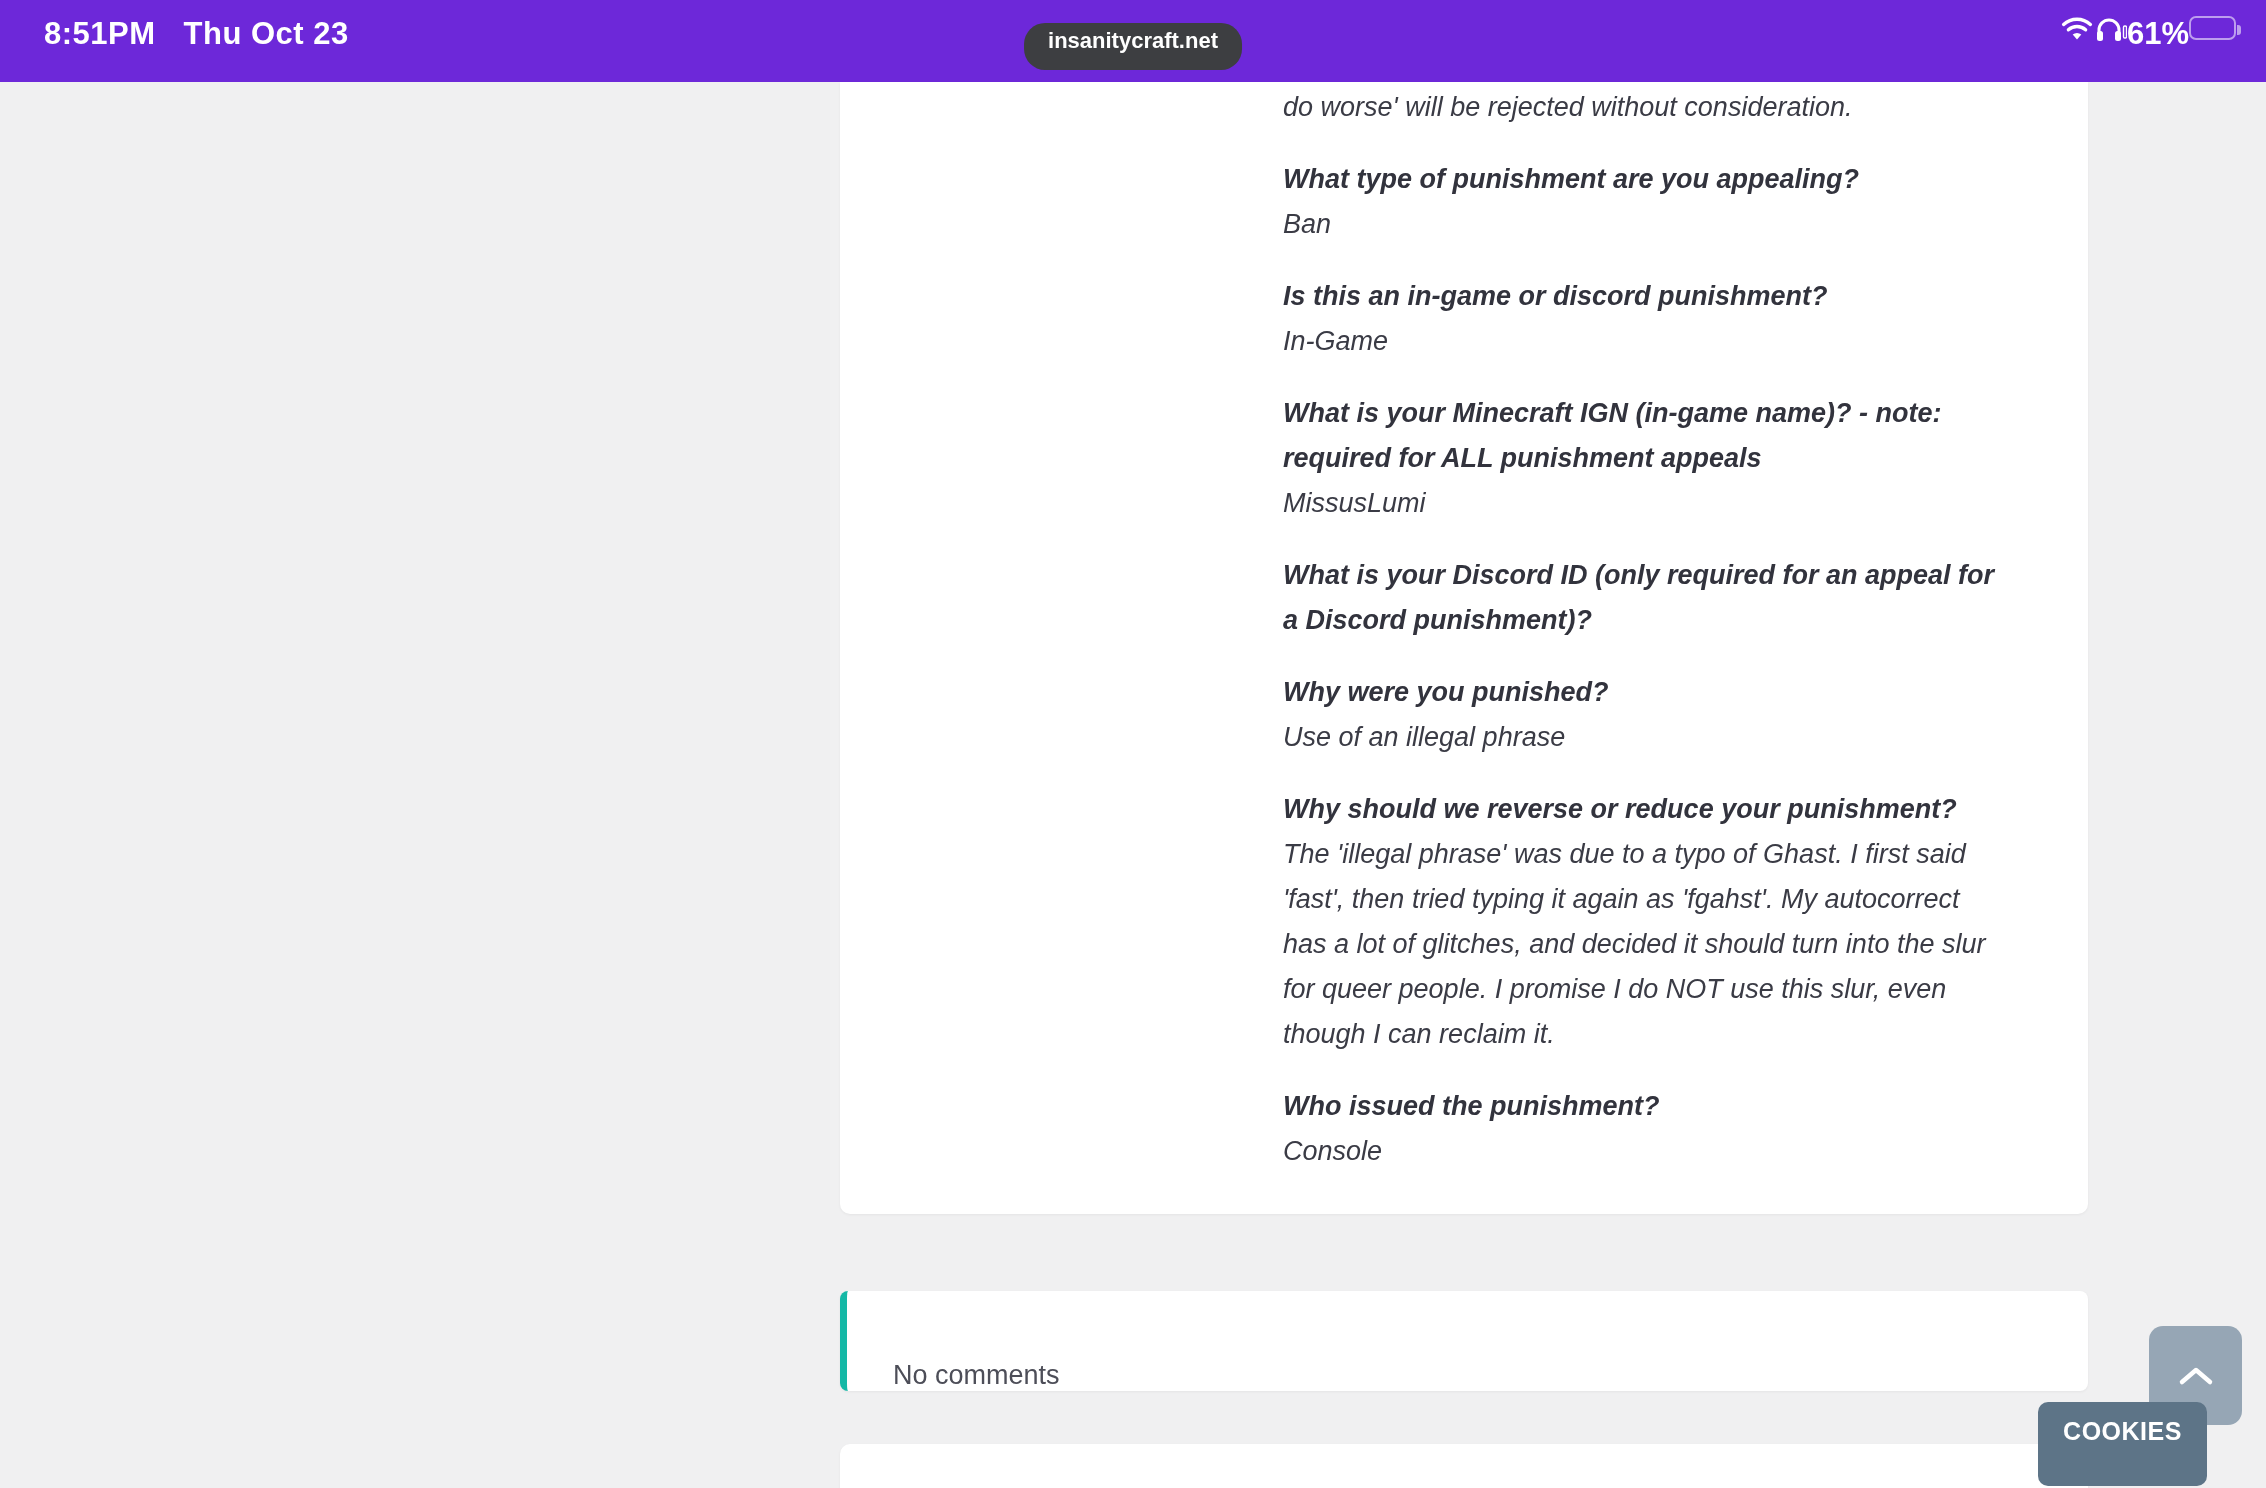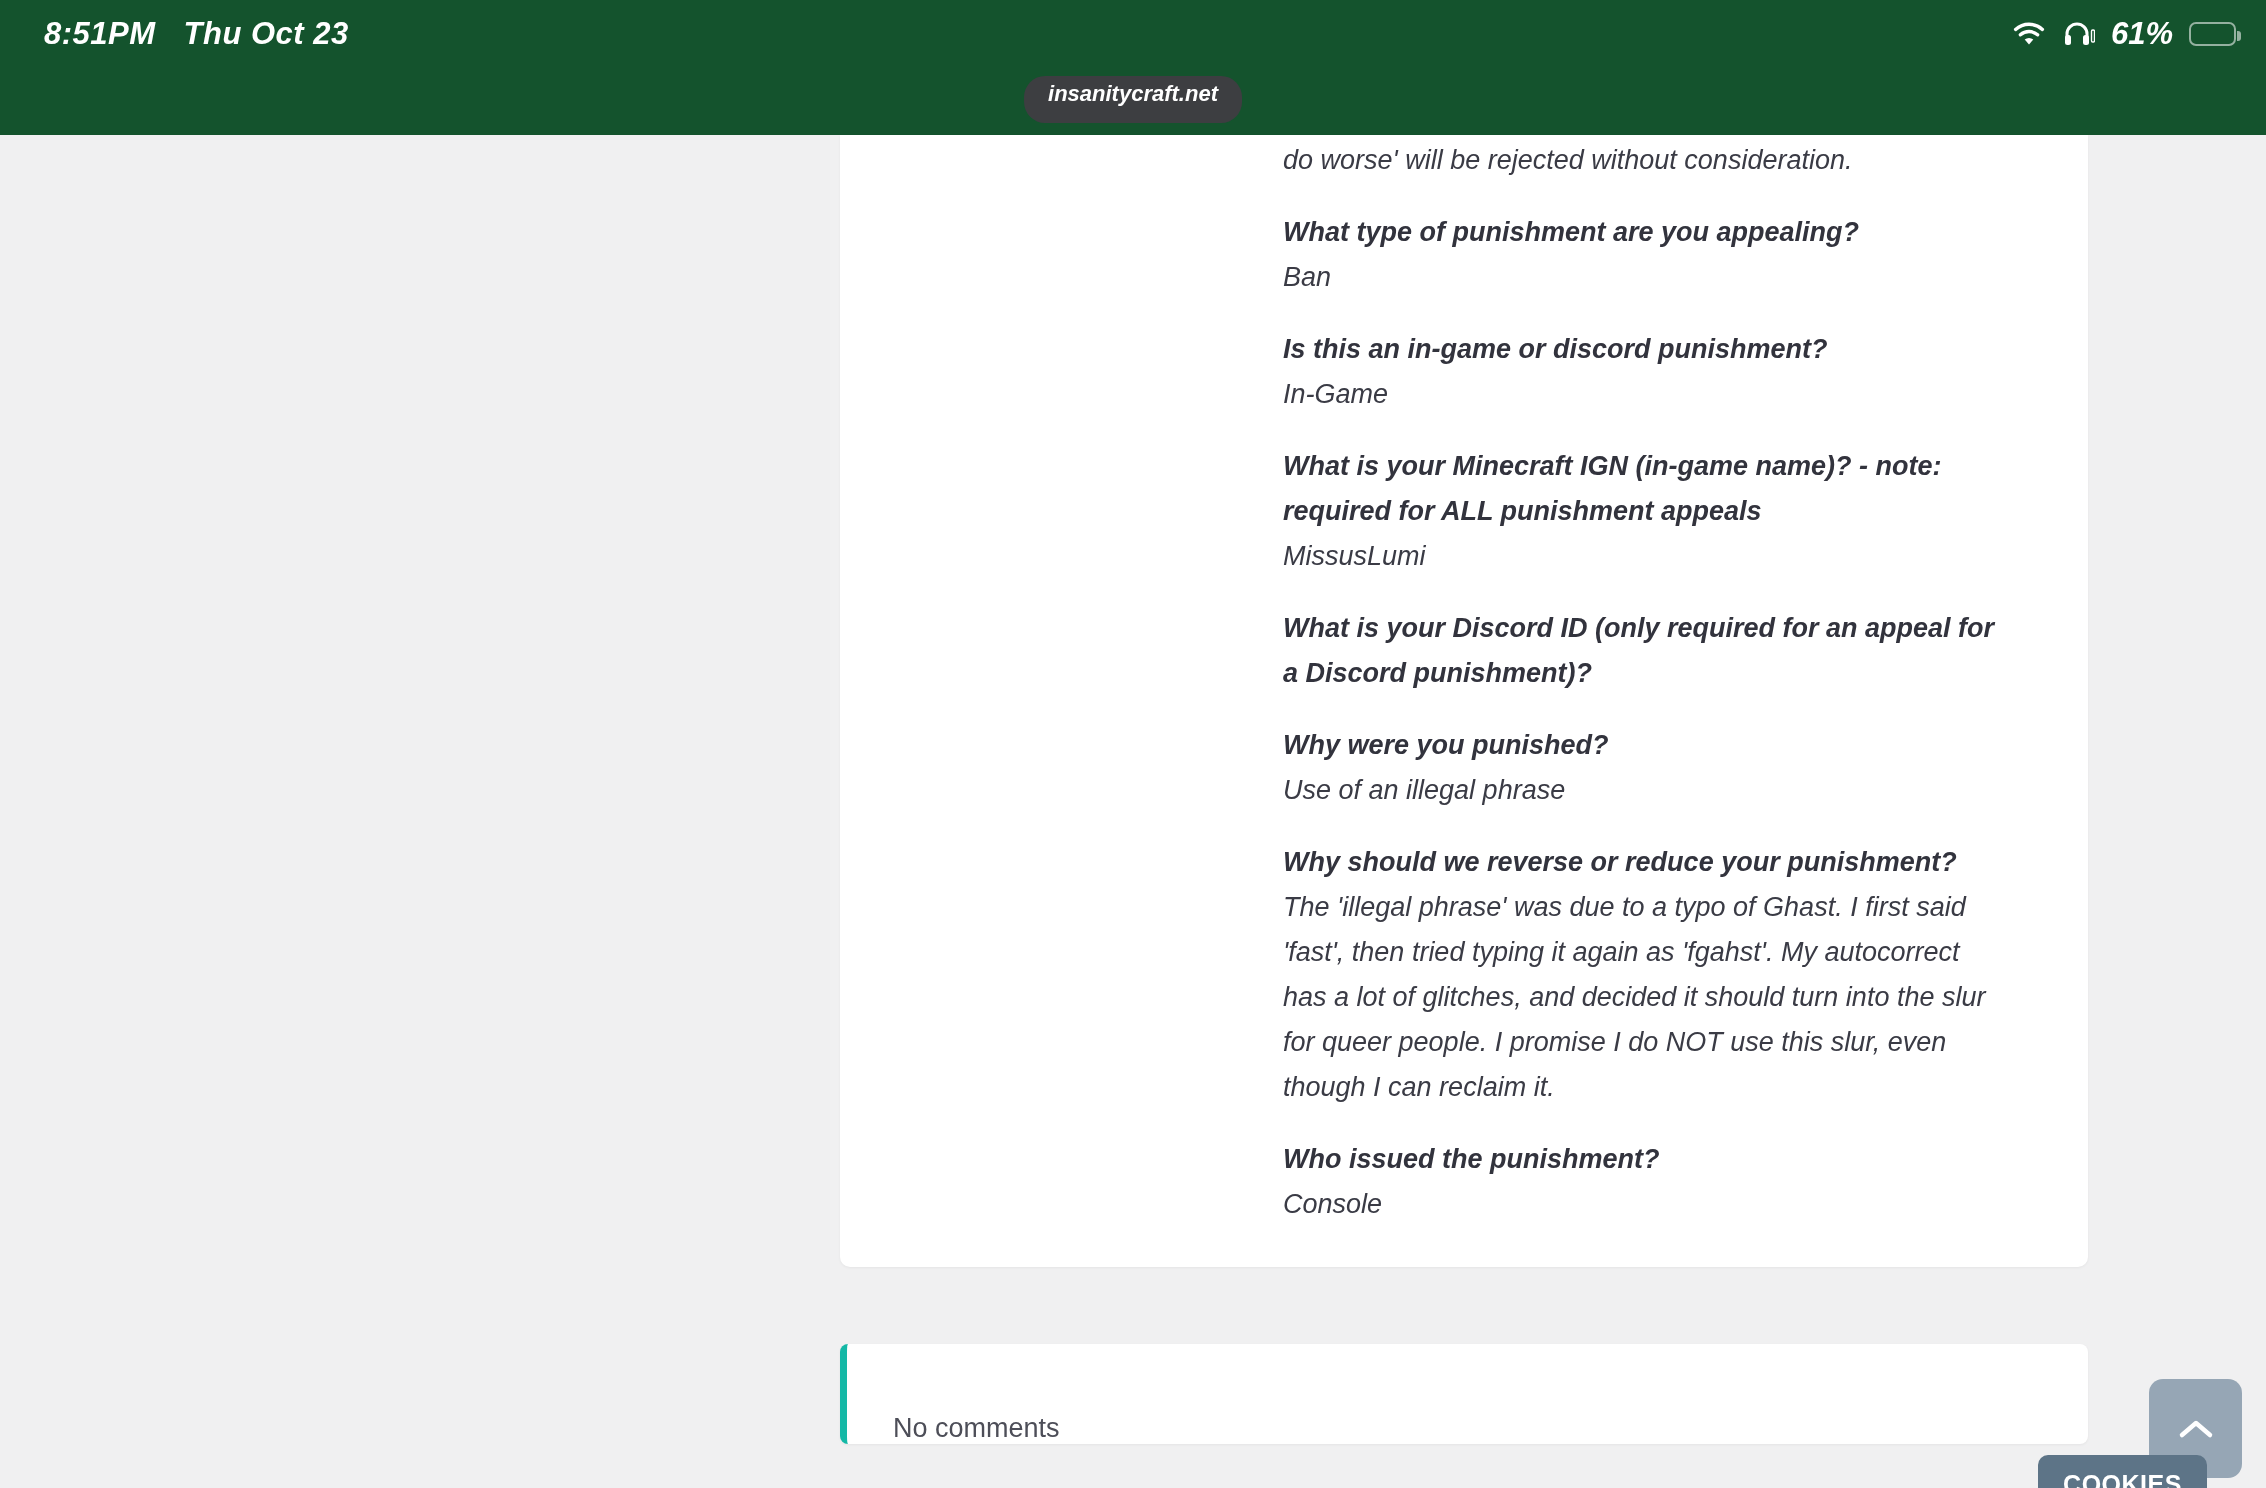--- a/index.html
+++ b/index.html
@@ -7,35 +7,34 @@
   body {
     font-family:"Liberation Sans", sans-serif;
     background:#f0f0f1;
     overflow:hidden;
     position:relative;
   }
 
   
   .header {
     position:relative;
-    height:135px;
-    background:#14532d;
+    height:82px;
+    background:#6d28d9;
     color:#fff;
-    font-style:italic;
   }
   .status-row {
     display:flex;
     justify-content:space-between;
     align-items:center;
     height:62px;
     padding:6px 30px 0 44px;
   }
   .status-left { display:flex; align-items:baseline; gap:28px; }
   .status-time, .status-date { font-size:31px; font-weight:700; letter-spacing:0.5px; }
-  .status-right { display:flex; align-items:center; gap:16px; }
+  .status-right { display:flex; align-items:flex-start; }
   .battery-pct { font-size:31px; font-weight:700; }
   .battery-shell {
     position:relative;
     width:47px; height:24px;
     border:2px solid rgba(255,255,255,0.55);
     border-radius:7px;
     padding:2px;
   }
   .battery-fill {
     height:100%;

